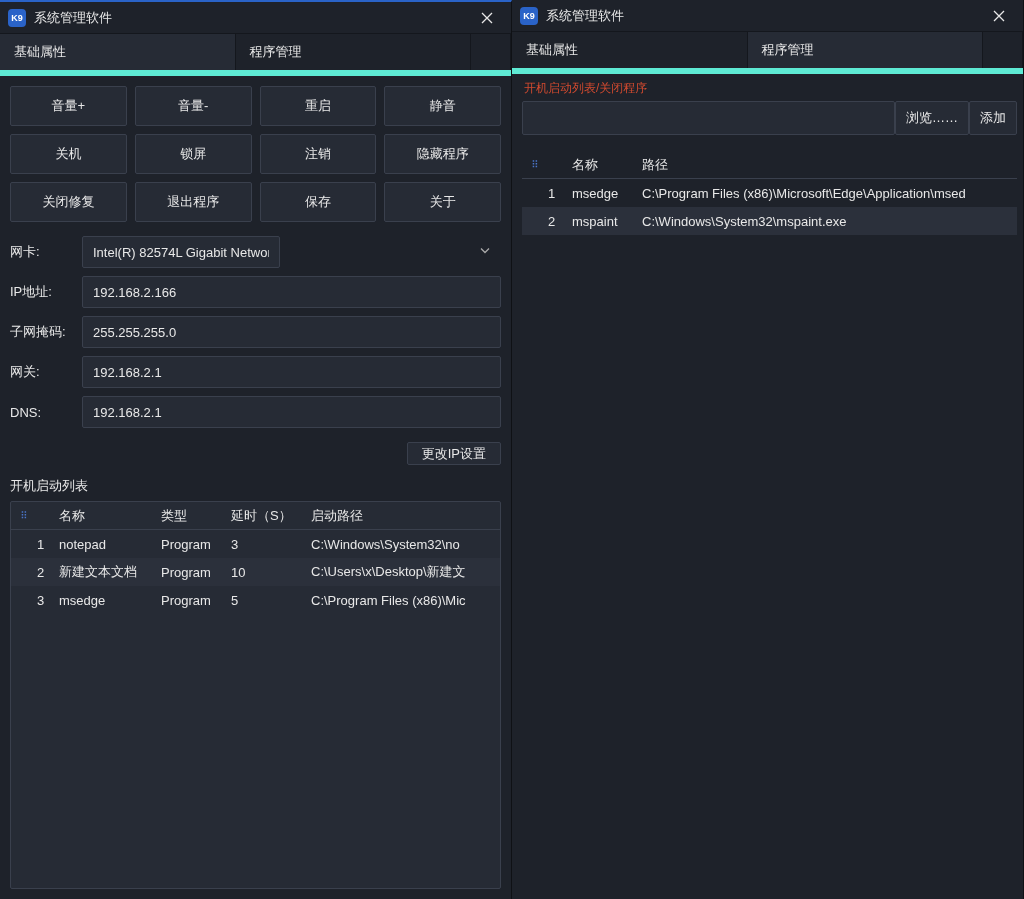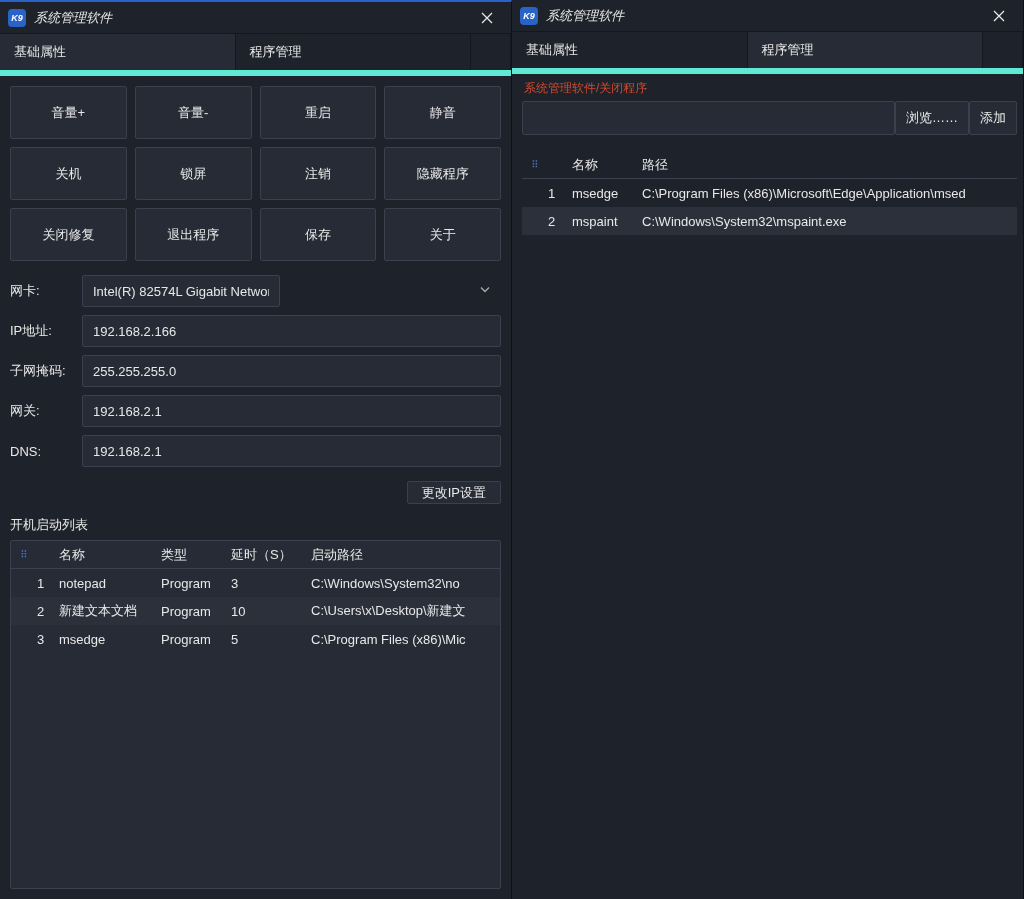--- a/index.html
+++ b/index.html
@@ -22,21 +22,20 @@
     }
     .window.left { width: 512px; border-top: 2px solid #2a63c8; }
     .window.right { width: 512px; }
     .titlebar {
       height: 32px;
       display: flex;
       align-items: center;
       padding: 13px 8px;
       background: #1e222a;
       border-bottom: 1px solid #14171d;
-      font-style: italic;
     }
     .app-icon {
       width: 18px;
       height: 18px;
       background: #2a63c8;
       border-radius: 4px;
       margin-right: 8px;
       display: flex;
       align-items: center;
       justify-content: center;
@@ -80,21 +79,21 @@
     }
     .btn-grid {
       display: grid;
       grid-template-columns: repeat(4, 1fr);
       gap: 8px;
       margin-bottom: 14px;
     }
     .btn {
       background: #262b35;
       border: 1px solid #3a404d;
-      height: 53px;
+      height: 40px;
       display: flex;
       align-items: center;
       justify-content: center;
       cursor: pointer;
       border-radius: 2px;
       font-size: 13px;
     }
     .form-row {
       display: flex;
       align-items: center;
@@ -364,21 +363,21 @@
     <div class="tab">
         <span>基础属性</span>
       </div>
     <div class="tab active">
         <span>程序管理</span>
       </div>
     <div class="tab narrow"></div>
   </div>
 
   <div class="body-area" style="padding:6px 6px 10px 10px">
-    <div class="hint-line">系统管理软件/关闭程序</div>
+    <div class="hint-line">开机启动列表/关闭程序</div>
 
     <div class="path-row">
       <input class="path-input" style="">
       <div class="small-btn">
           <span>浏览……</span>
         </div>
       <div class="small-btn">
           <span>添加</span>
         </div>
     </div>

